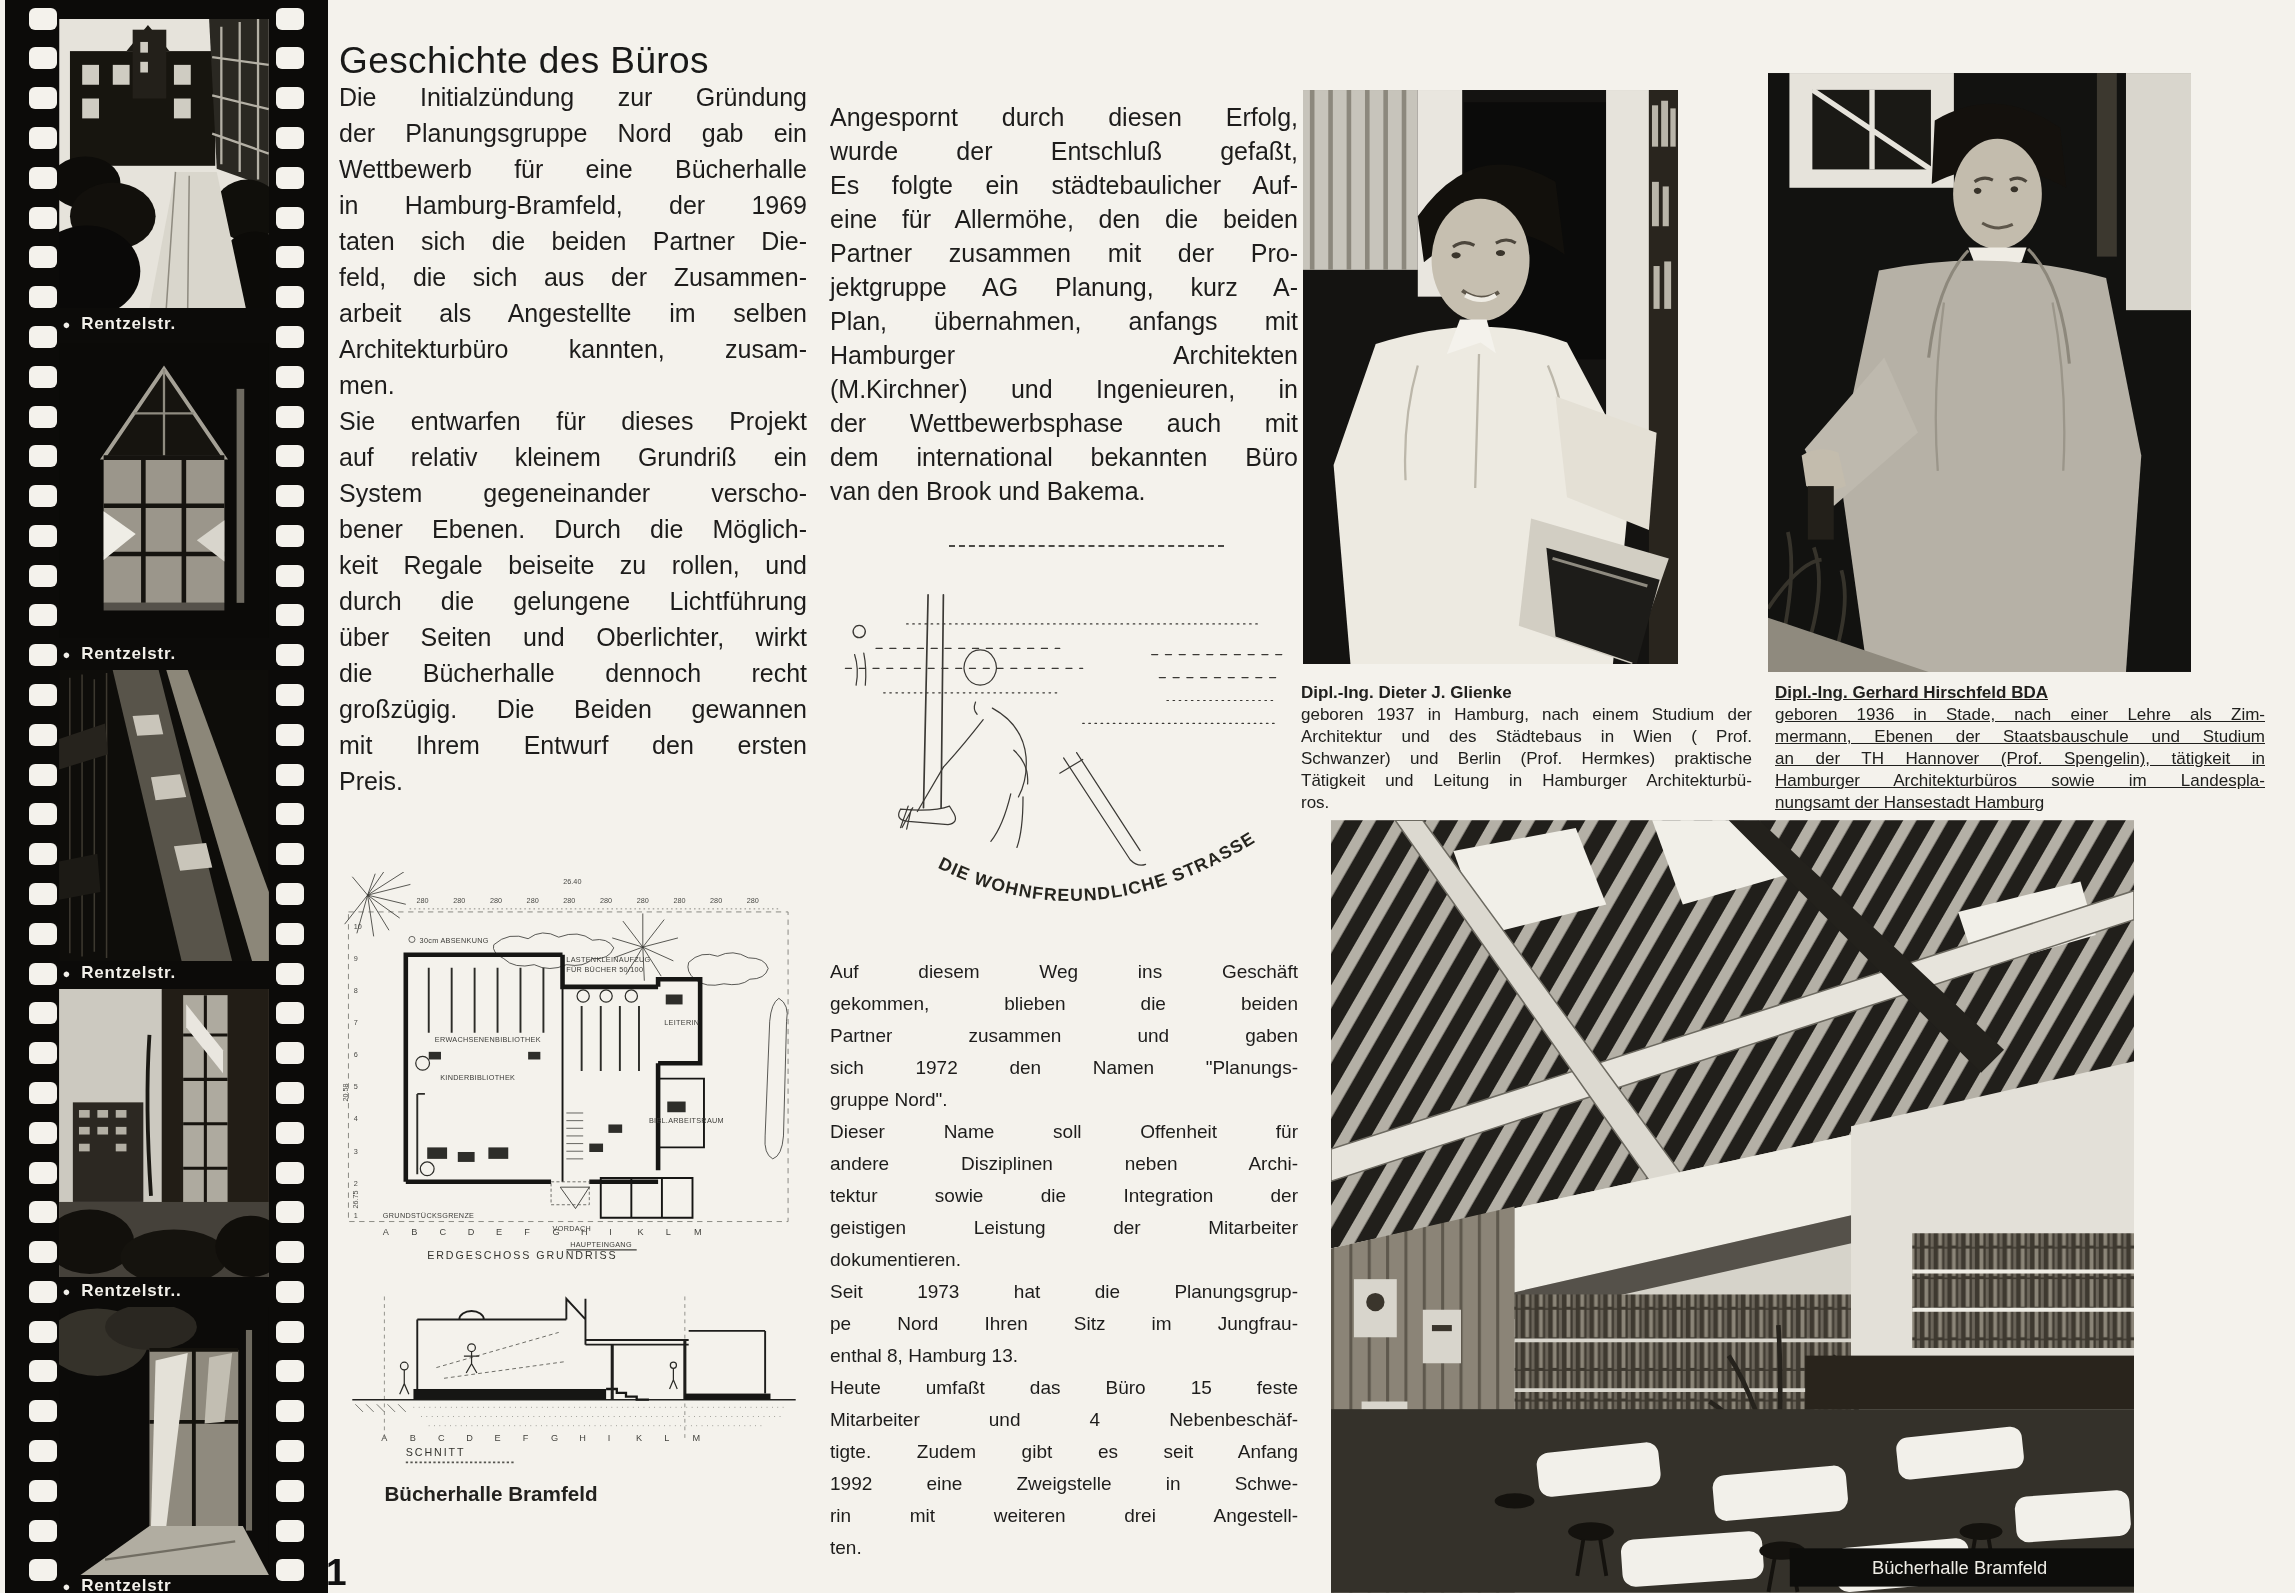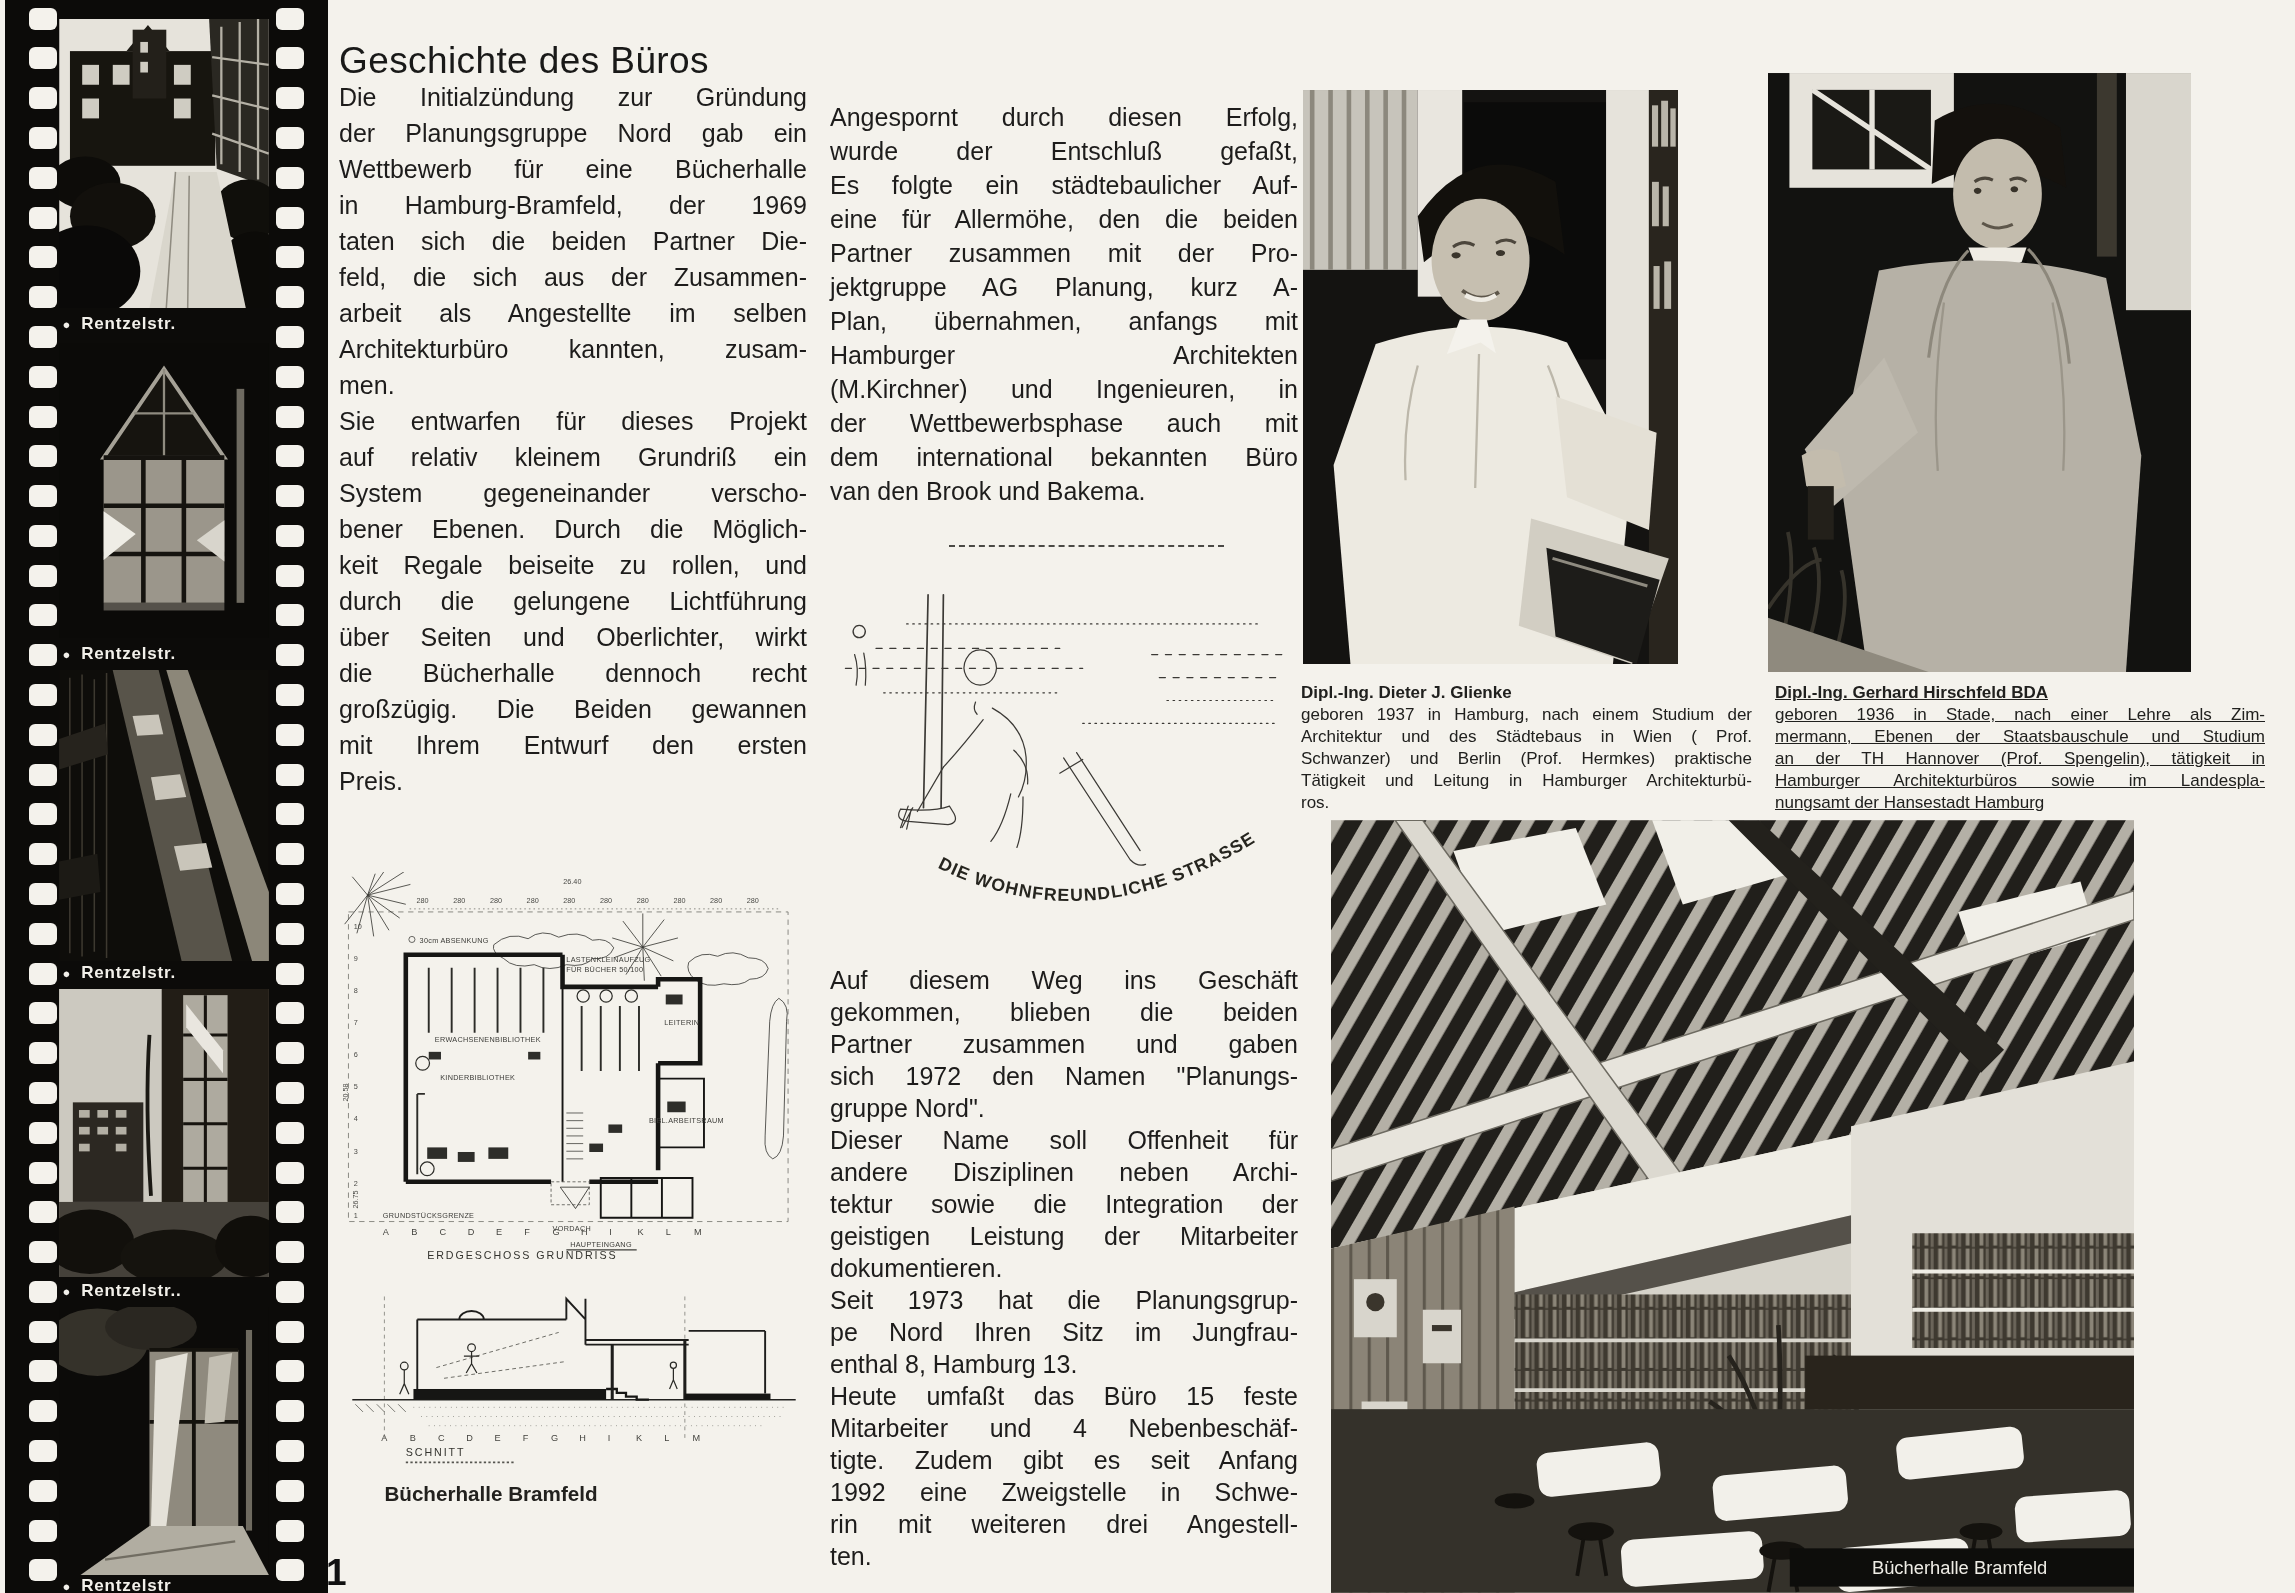--- a/index.html
+++ b/index.html
@@ -15,21 +15,21 @@
   .hole.right { left:271px; }
   .film-frame { position:absolute; left:54px; width:210px; overflow:hidden; }
   .film-frame svg { display:block; }
   .film-label { position:absolute; left:58px; color:#f2f0ea; font-size:17px; font-weight:700; letter-spacing:0.8px; display:flex; gap:10px; align-items:center; }
   .film-label .bullet { font-size:13px; line-height:1; }
   
   #article-title { position:absolute; left:339px; top:40px; font-size:37px; font-weight:400; letter-spacing:0.4px; color:#191918; }
   .tcol { position:absolute; width:468px; color:#1d1c1b; }
   #col1-text { left:339px; top:79px; font-size:25px; line-height:36px; }
   #col2-text { left:830px; top:100px; font-size:25px; line-height:34px; }
-  #col3-text { left:830px; top:956px; font-size:25px; line-height:32px;margin-top:8px; }
+  #col3-text { left:830px; top:956px; font-size:19px; line-height:32px; }
   .tline { text-align:justify; text-align-last:justify; }
   .tlast { text-align-last:left; }
   #col2-underline { position:absolute; left:949px; top:545px; width:275px; border-top:2.3px dashed #4a4945; }
   
   .photo { position:absolute; }
   .caption { position:absolute; font-size:17px; line-height:22px; color:#20201e; }
   .caption .cap-name { font-weight:700; text-align:right; text-align-last:left; }
   #caption-a { left:1301px; top:682px; width:451px; }
   #caption-b { left:1775px; top:682px; width:490px;text-decoration:underline; }
   

